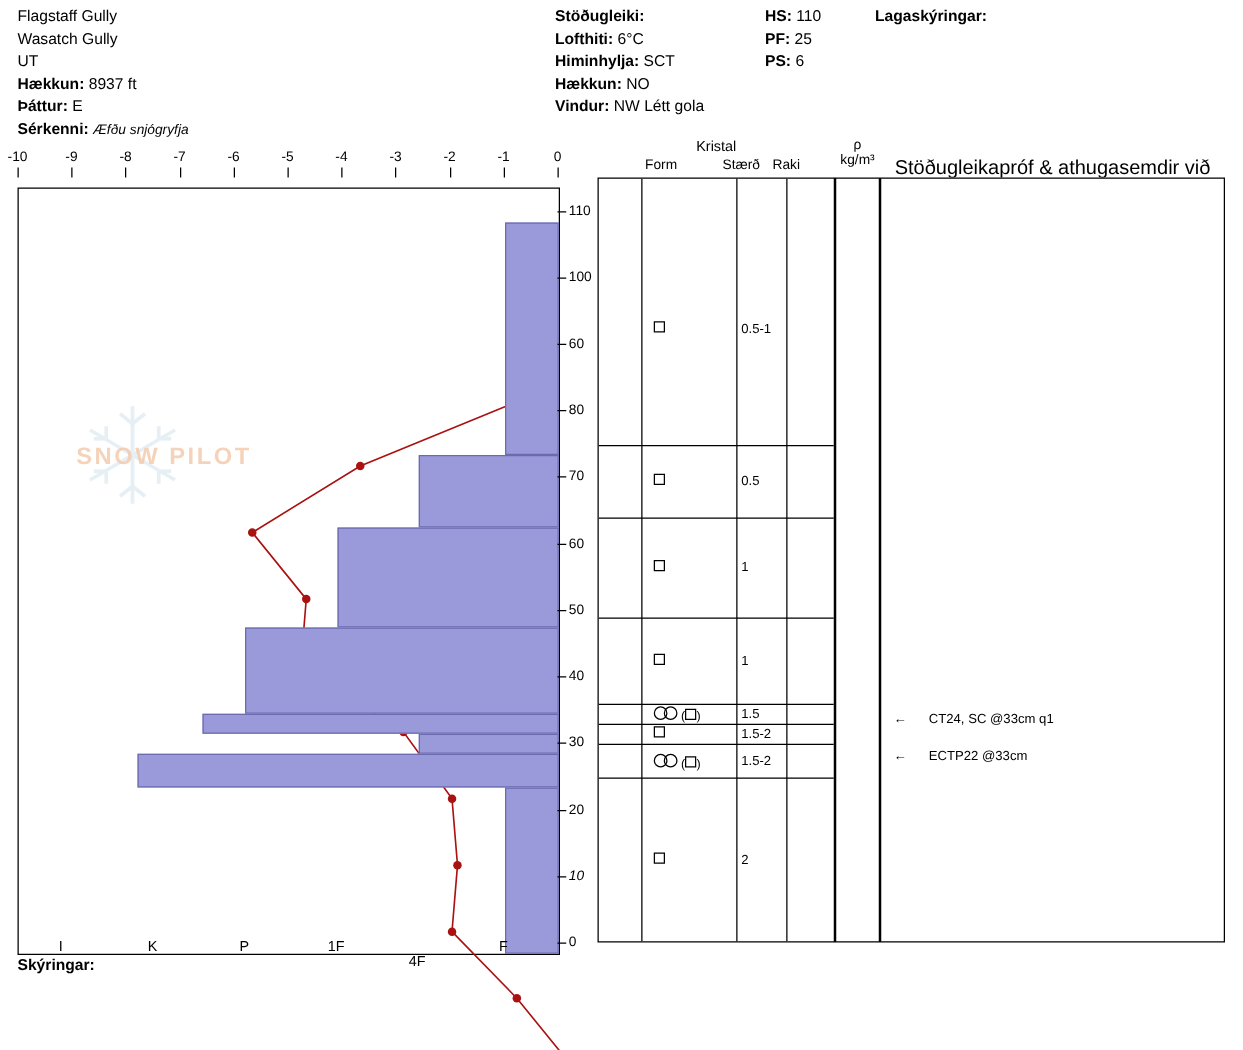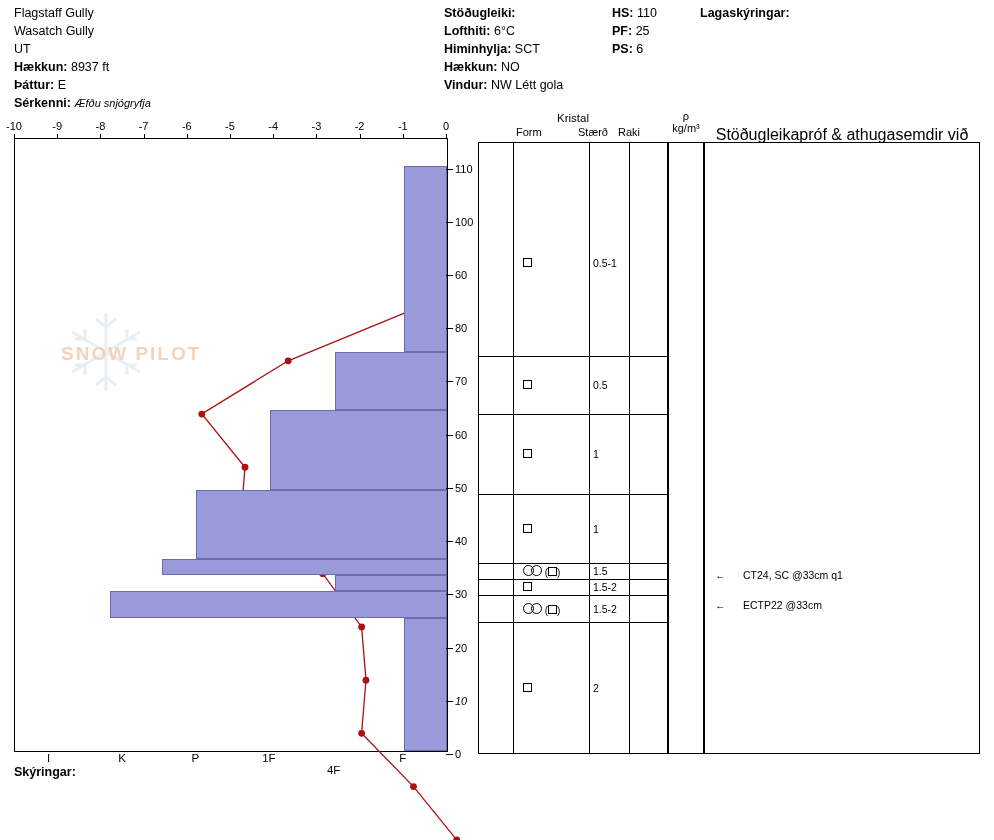--- a/index.html
+++ b/index.html
@@ -17,21 +17,21 @@
   .hdr-line{height:18px;line-height:18px;white-space:nowrap;font-size:12.5px;}
   .lbl{font-weight:bold;}
   .col1{left:14px;}
   .col2{left:192px;}
   .col3{left:444px;}
   .col4{left:612px;}
   .col5{left:700px;}
   .small-italic{font-style:italic;font-size:11px;}
 
   
-  .plot{position:absolute;left:14px;top:138px;width:432px;height:612px;
+  .plot{position:absolute;left:14px;top:150px;width:432px;height:612px;
         border:1px solid #000;background:#fff;}
   .bar{position:absolute;background:#9a9ada;border:1px solid #6b6bb0;box-sizing:border-box;}
 
   
   .topaxis{position:absolute;left:14px;top:120px;width:432px;height:22px;}
   .topaxis .tick{position:absolute;top:14px;width:1px;height:8px;background:#000;}
   .topaxis .tlab{position:absolute;top:0;font-size:11px;transform:translateX(-50%);}
 
   
   .depthaxis{position:absolute;left:446px;top:142px;width:28px;height:612px;}

